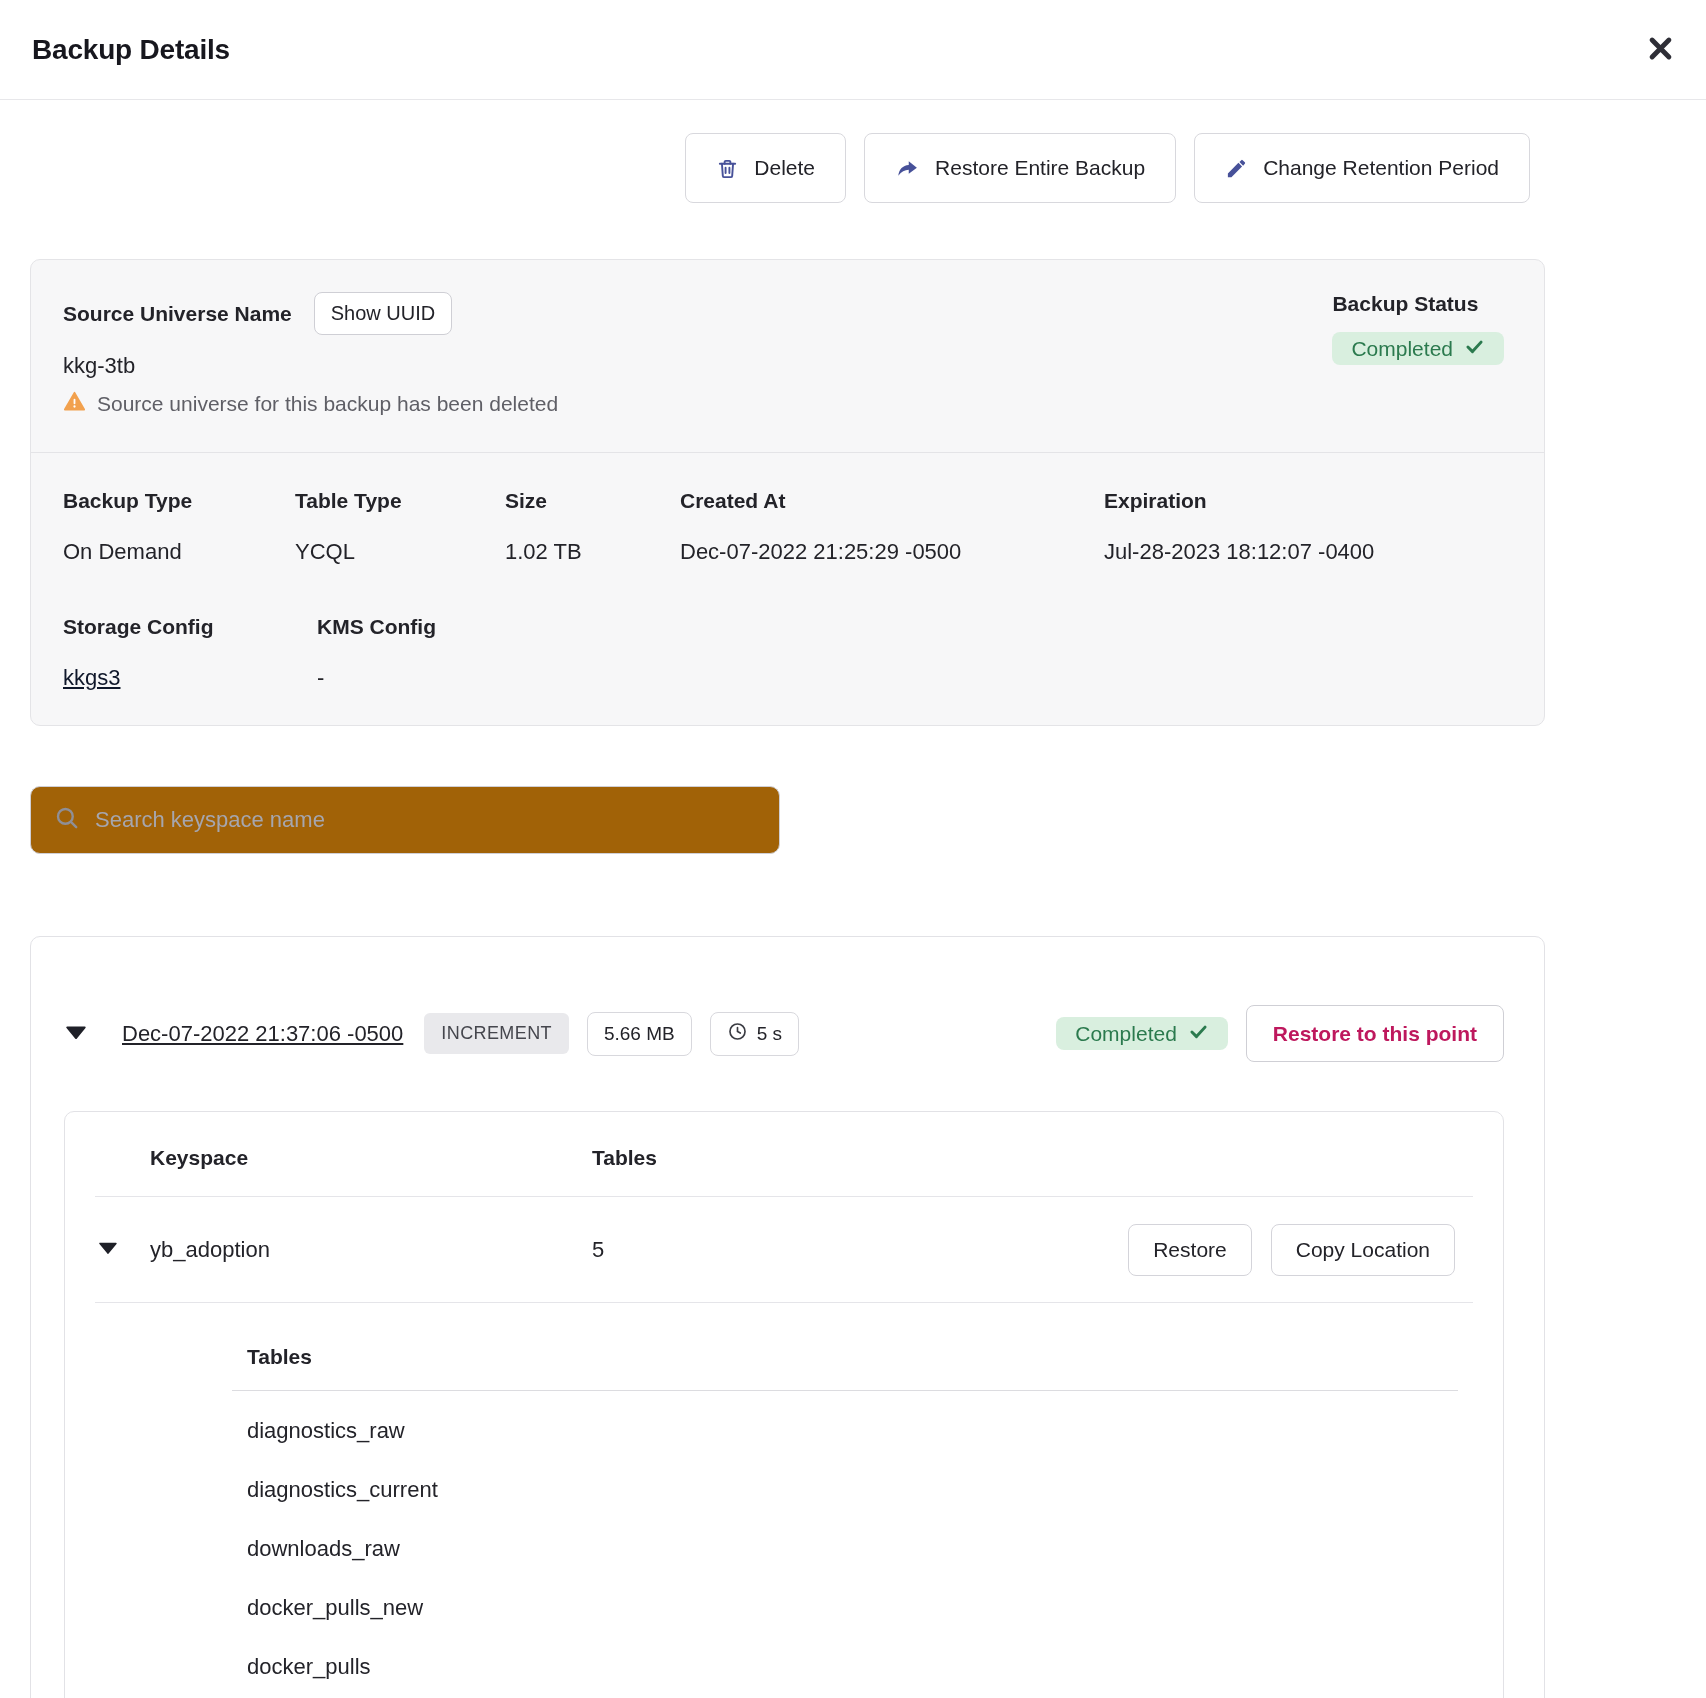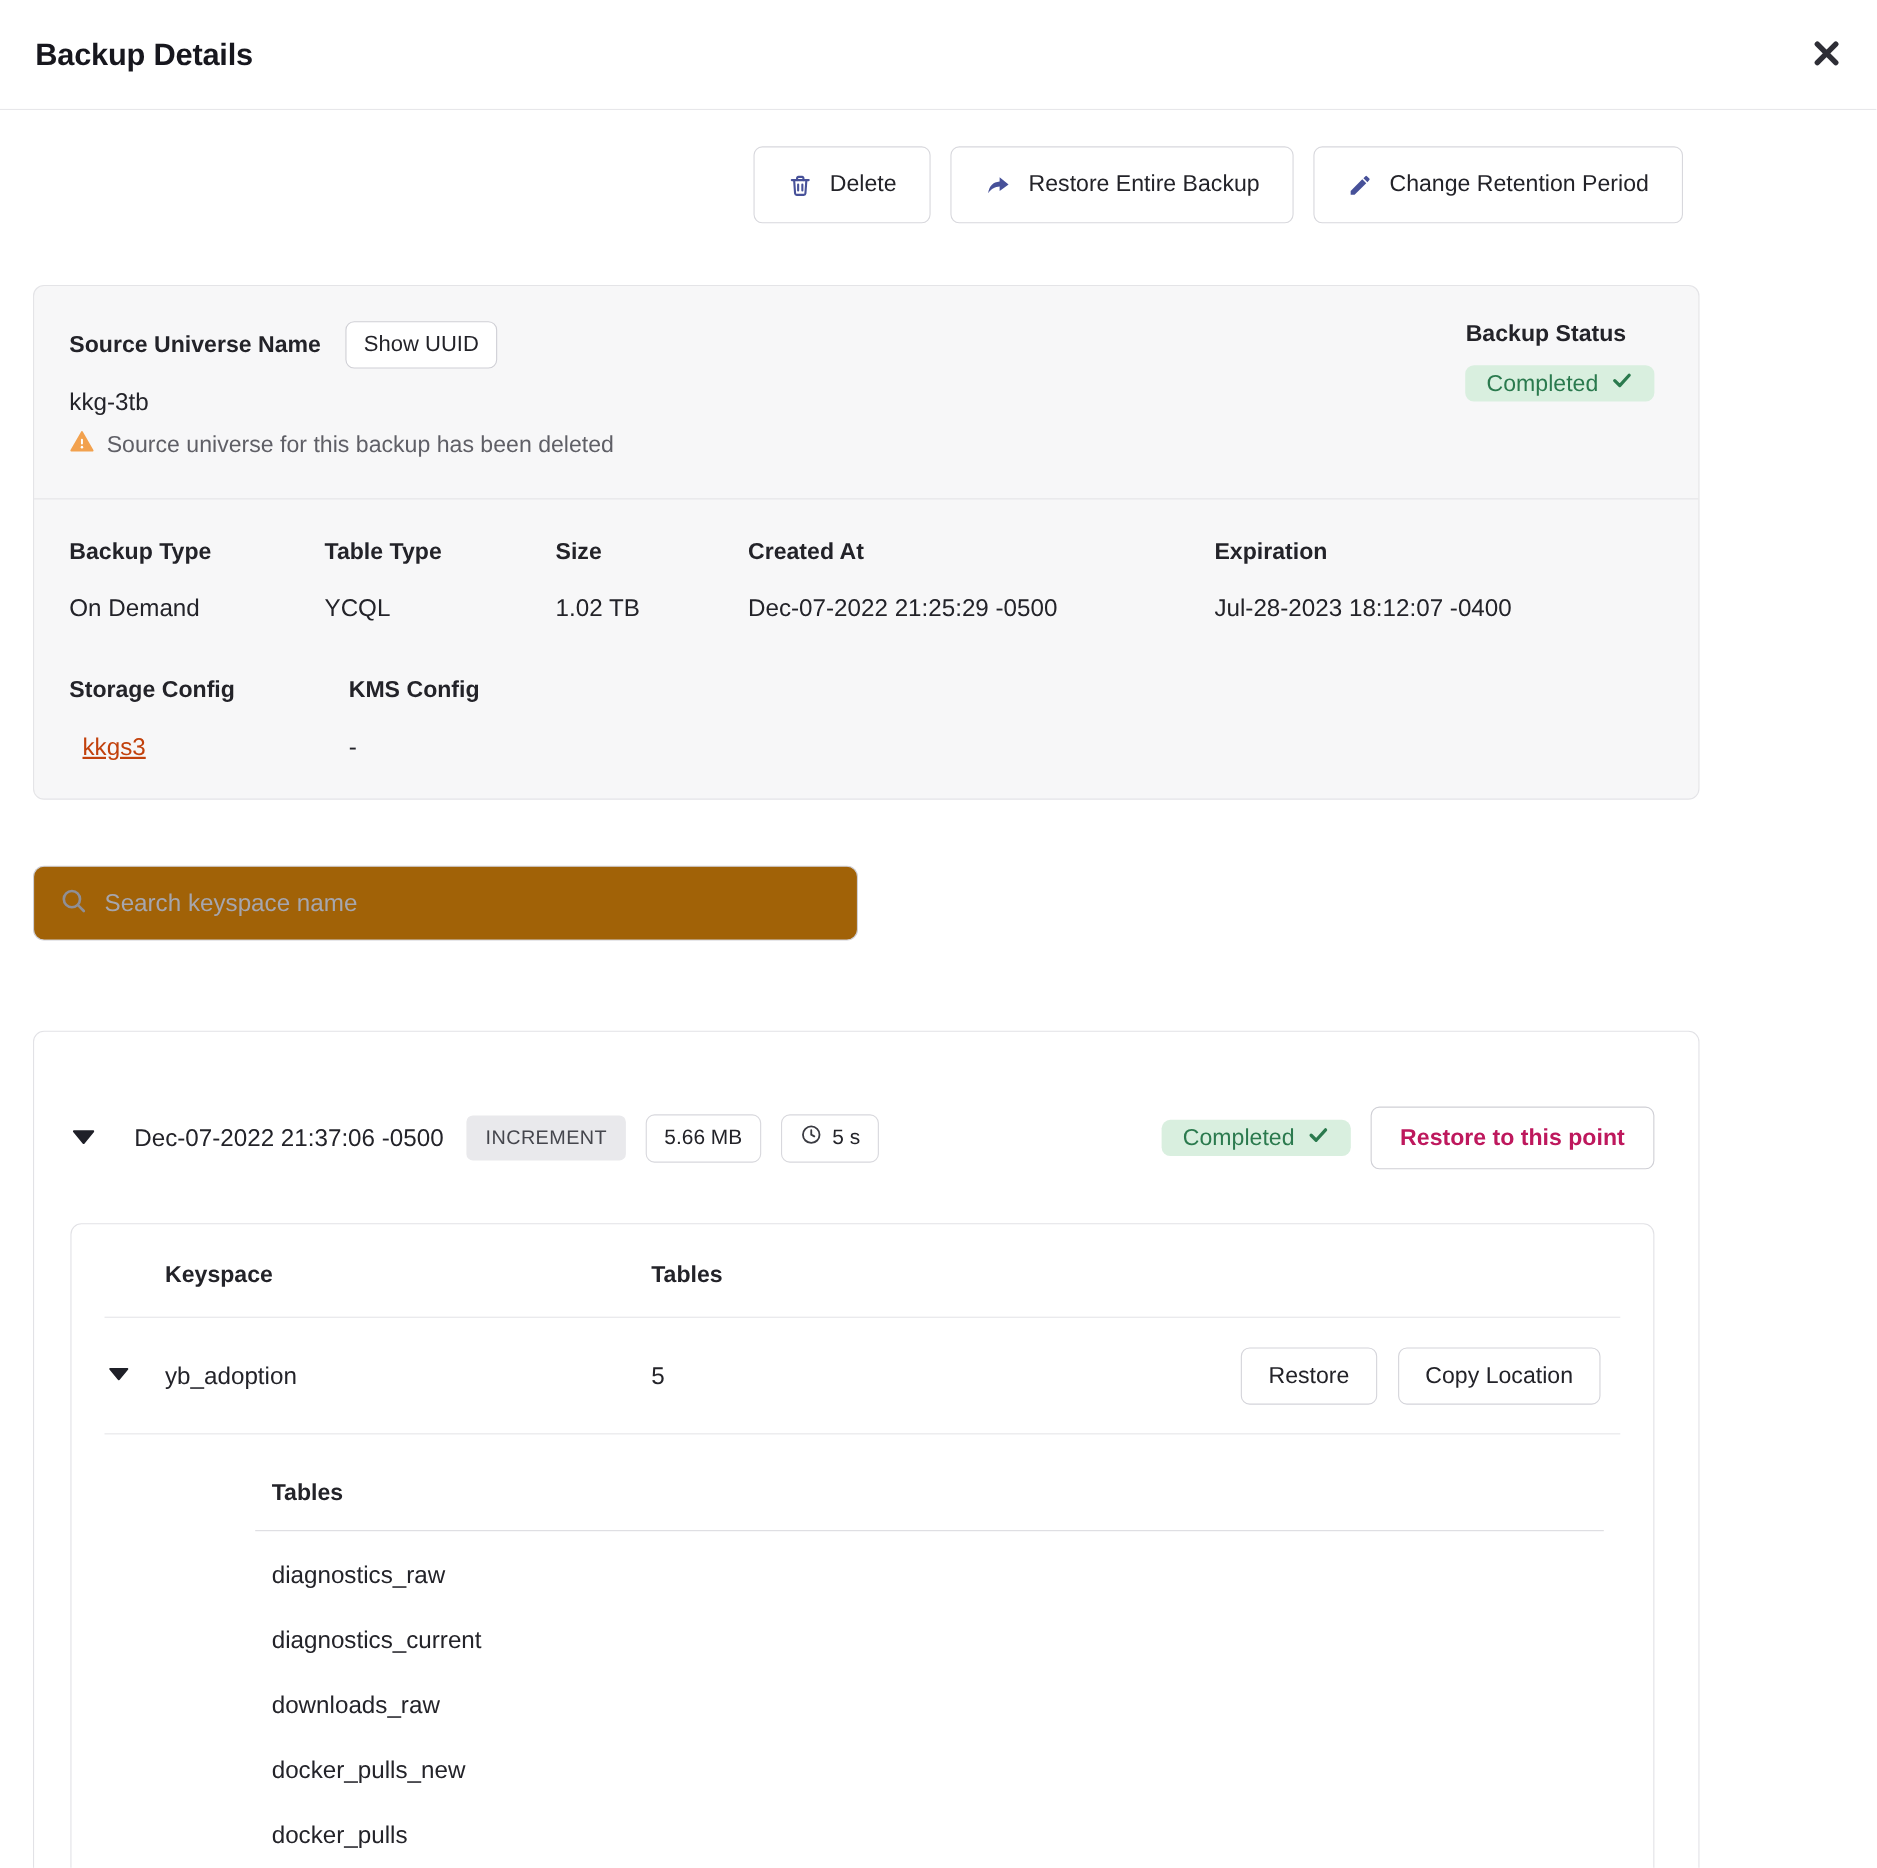--- a/index.html
+++ b/index.html
@@ -31,34 +31,34 @@
   .universe-name { font-size:22px; margin-top:18px; }
   .warn-row { display:flex; align-items:center; gap:11px; margin-top:11px; font-size:21px; color:#5f5f66; }
   .status-col { text-align:left; }
   .badge-green { display:inline-flex; align-items:center; gap:11px; background:#d9efdf; color:#2b7a4e;
     border-radius:8px; height:33px; padding:0 19px; font-size:21px; font-weight:500; }
   .status-col .badge-green { margin-top:16px; }
   .summary-bottom { border-top:1px solid #e4e4e7; padding:36px 40px 34px 32px; }
   .fields-grid { display:grid; grid-template-columns:232px 210px 175px 424px 1fr; }
   .fields-grid.second { margin-top:50px; grid-template-columns:254px 1fr; }
   .field-value { font-size:22px; margin-top:26px; }
-  .link-orange { color:#c2410c; text-decoration:underline; cursor:pointer;margin-left:12px; }
+  .link-orange { color:#0f172a; text-decoration:underline; cursor:pointer; }
 
   
   .search-box { margin-top:60px; width:750px; height:68px; border:1.5px solid #cfcfd6; border-radius:10px;
     display:flex; align-items:center; gap:15px; padding:0 23px; background:#a16207; }
   .search-box input { border:none; outline:none; flex:1; font-size:22px; font-family:inherit; color:#232329; background:transparent; }
   .search-box input::placeholder { color:#a6a6ae; }
 
   
   .inc-card { margin-top:82px; width:1515px; border:1px solid #e2e2e6; border-radius:10px;
     padding:68px 40px 60px 33px; min-height:870px; }
   .inc-head { display:flex; align-items:center; }
   .caret-btn { background:none; border:none; cursor:pointer; display:flex; padding:2px; }
-  .inc-ts { font-size:22px; margin-left:34px; }
+  .inc-ts { font-size:22px; margin-left:34px;text-decoration:underline; }
   .badge-gray { background:#e9e9ec; color:#45464d; border-radius:6px; padding:10px 17px;
     font-size:18px; font-weight:500; letter-spacing:0.4px; margin-left:21px; }
   .badge-outline { display:inline-flex; align-items:center; gap:9px; background:#fff;
     border:1px solid #d8d8dd; border-radius:8px; height:44px; padding:0 16px;
     font-size:19px; font-weight:500; color:#232329; margin-left:18px; }
   .inc-right { margin-left:auto; display:flex; align-items:center; gap:18px; }
   .btn-strong { background:#fff; border:1px solid #cfcfd5; border-radius:8px; height:57px; padding:0 26px;
     font-size:21px; font-weight:600; color:#be185d; font-family:inherit; cursor:pointer; }
 
   

